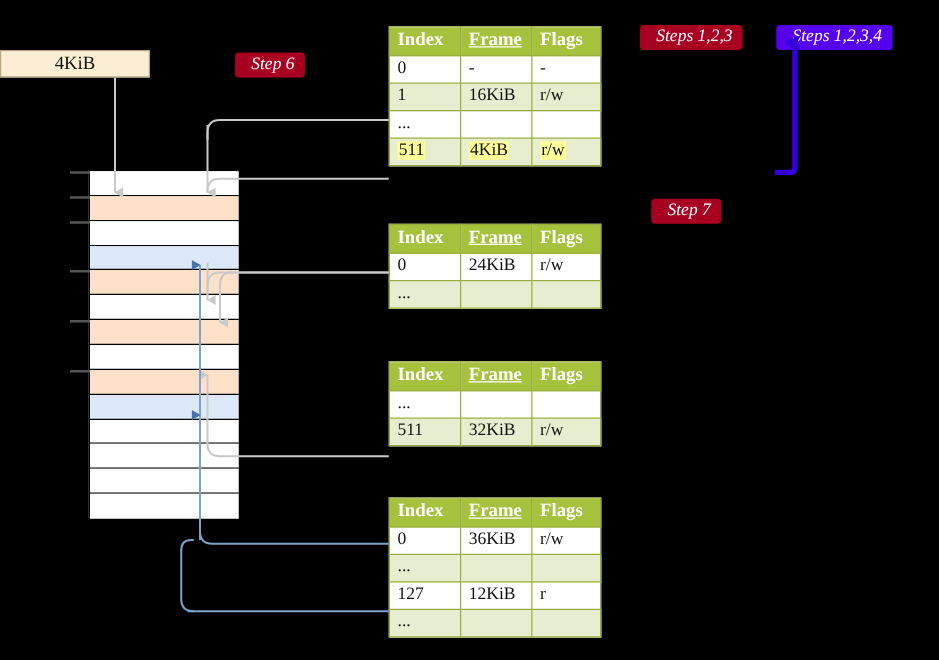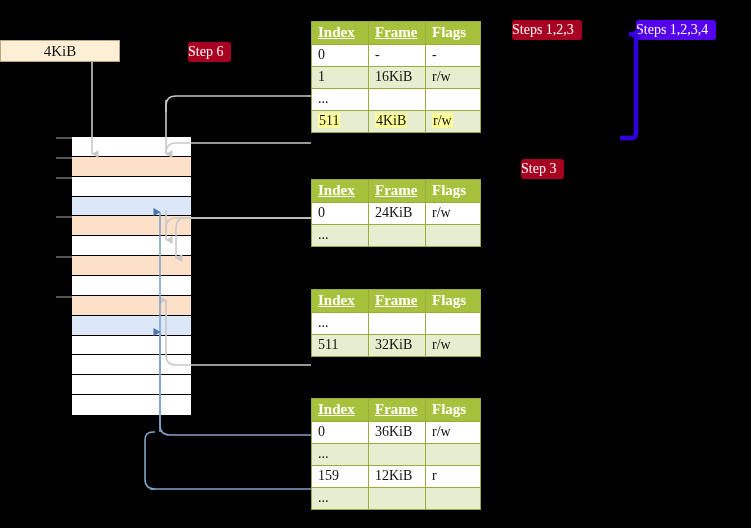--- a/index.html
+++ b/index.html
@@ -1,22 +1,22 @@
 <!DOCTYPE html>
 <html><head>
 <meta charset="utf-8">
 <style>
   html,body{margin:0;padding:0;background:#000;}
   body{width:751px;height:528px;position:relative;overflow:hidden;
        font-family:"Liberation Serif",serif;}
   .stage{position:absolute;left:0;top:0;width:751px;height:528px;}
 
   
-  .badge{position:absolute;padding:2px 8px 3px 0;font-size:14px;line-height:15px;
-         color:#ffffff;border-radius:3px;white-space:nowrap;}
+  .badge{position:absolute;padding:2px 8px 3px 13px;font-size:14px;line-height:15px;
+         color:#ffffff;border-radius:3px;white-space:nowrap;font-style:italic;}
   .badge-red{background:#a80020;}
   .badge-blue{background:#5500ee;}
 
   
   .kib-box{position:absolute;left:0;top:40px;width:120px;height:22px;
            background:#fcefd5;border:1px solid #b9a87e;
            display:flex;align-items:center;justify-content:center;
            font-size:15px;color:#111;box-sizing:border-box;}
 
   
@@ -31,21 +31,21 @@
   .ptable{position:absolute;border-collapse:collapse;background:#fff;
           border:1px solid #8a9a2a;font-size:14px;}
   .ptable td,.ptable th{border:1px solid #9aad3c;padding:2px 6px 3px 6px;
           text-align:left;vertical-align:middle;height:18px;box-sizing:border-box;
           font-weight:normal;color:#111;}
   .ptable th{background:#a6c13c;color:#ffffff;font-weight:bold;font-size:15px;}
   .ptable tr.alt td{background:#e7eecf;}
   .ptable td.c-idx{width:57px;}
   .ptable td.c-frm{width:57px;}
   .ptable td.c-flg{width:55px;}
-  .ptable th.c-idx{width:57px;text-decoration:underline;}
+  .ptable th.c-idx{width:57px;}
   .ptable th.c-frm{width:57px;text-decoration:underline;}
   .ptable th.c-flg{width:55px;}
   .hl{background:#ffff99;padding:0 1px;}
 
   svg.wires{position:absolute;left:0;top:0;width:751px;height:528px;
             pointer-events:none;}
 </style>
 </head>
 <body>
 
@@ -54,25 +54,25 @@
   <div class="kib-box">
     <span>4KiB</span>
   </div>
 
   <div class="badge badge-red" style="left:188px;top:42px;">
     <span>Step 6</span>
   </div>
   <div class="badge badge-red" style="left:512px;top:20px;">
     <span>Steps 1,2,3</span>
   </div>
-  <div class="badge badge-blue" style="left:621px;top:20px;margin-left:15px;">
+  <div class="badge badge-blue" style="left:621px;top:20px;">
     <span>Steps 1,2,3,4</span>
   </div>
   <div class="badge badge-red" style="left:521px;top:159px;">
-    <span>Step 3</span>
+    <span>Step 7</span>
   </div>
 
   <div class="mem" id="mem">
       <div class="mem-row" style="top: 0px; height: 19.8571px; background: rgb(255, 255, 255);"></div>
       <div class="tick" style="top: 0px;"></div>
       <div class="mem-row" style="top: 19.8571px; height: 19.8571px; background: rgb(252, 224, 200);"></div>
       <div class="tick" style="top: 19.8571px;"></div>
       <div class="mem-row" style="top: 39.7143px; height: 19.8571px; background: rgb(255, 255, 255);"></div>
       <div class="tick" style="top: 39.7143px;"></div>
       <div class="mem-row" style="top: 59.5714px; height: 19.8571px; background: rgb(220, 232, 248);"></div>
@@ -177,21 +177,21 @@
           <td class="c-idx">0</td>
           <td class="c-frm">36KiB</td>
           <td class="c-flg">r/w</td>
         </tr>
         <tr class="alt">
           <td class="c-idx">...</td>
           <td class="c-frm">&nbsp;</td>
           <td class="c-flg">&nbsp;</td>
         </tr>
         <tr>
-          <td class="c-idx">159</td>
+          <td class="c-idx">127</td>
           <td class="c-frm">12KiB</td>
           <td class="c-flg">r</td>
         </tr>
         <tr class="alt">
           <td class="c-idx">...</td>
           <td class="c-frm">&nbsp;</td>
           <td class="c-flg">&nbsp;</td>
         </tr>
       </tbody>
     </table>

